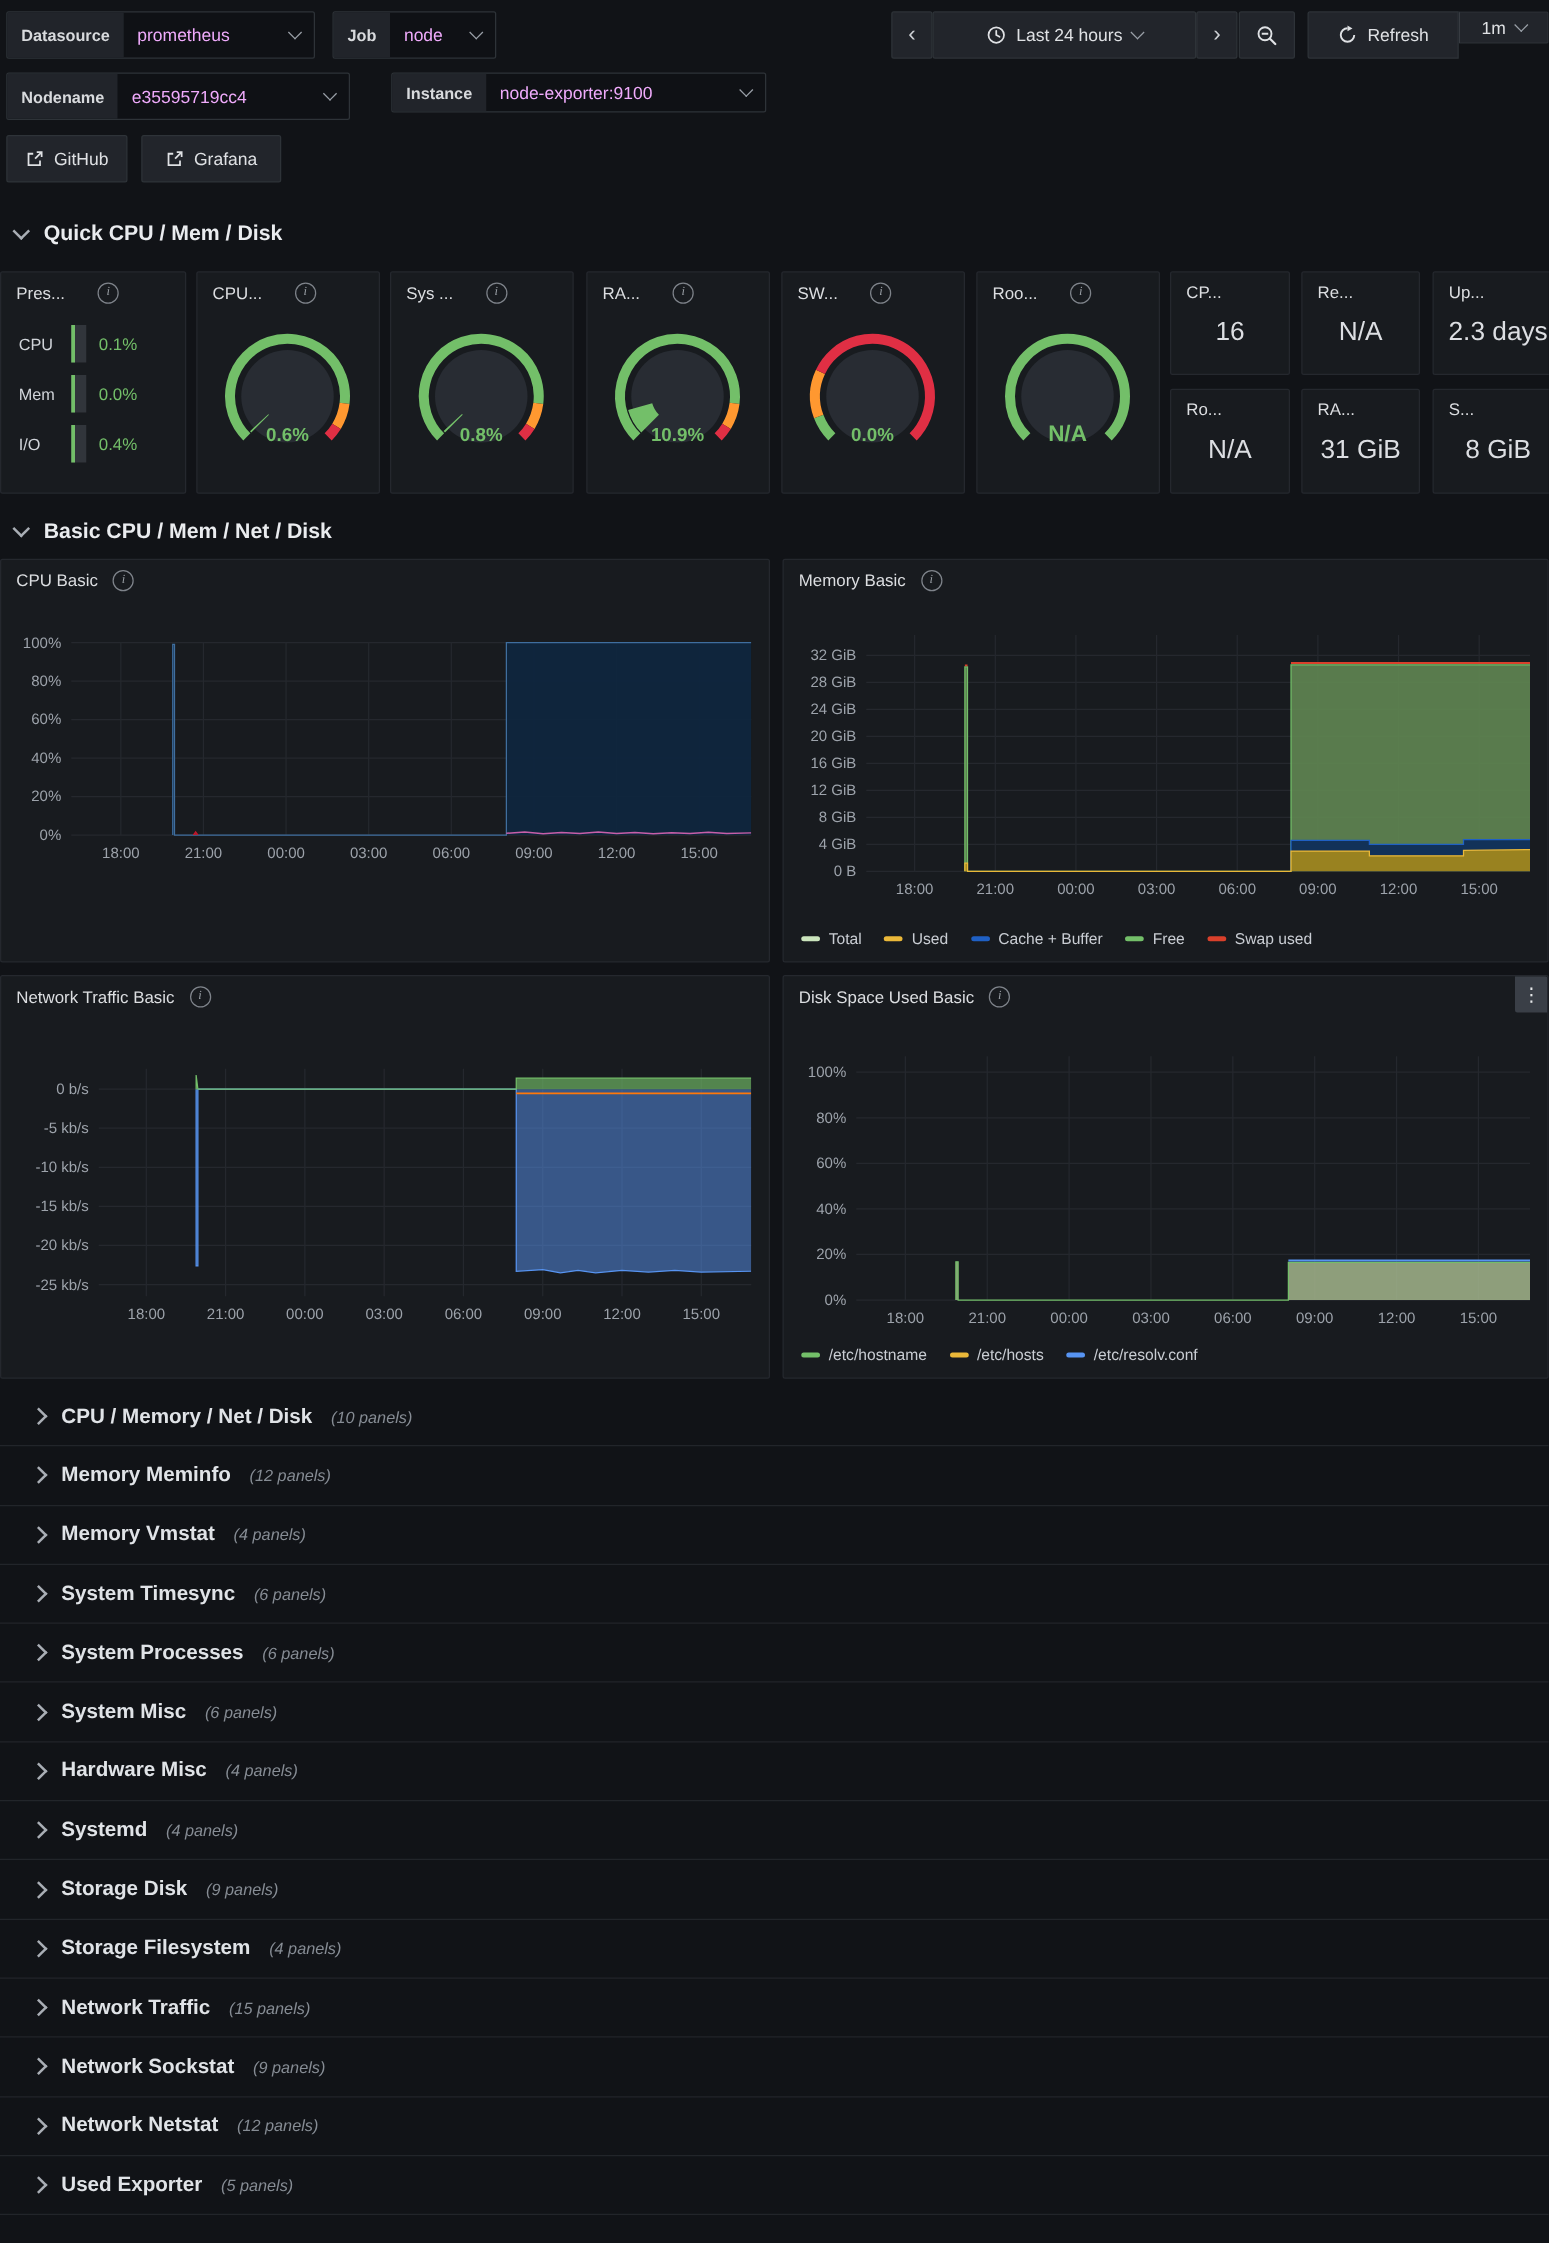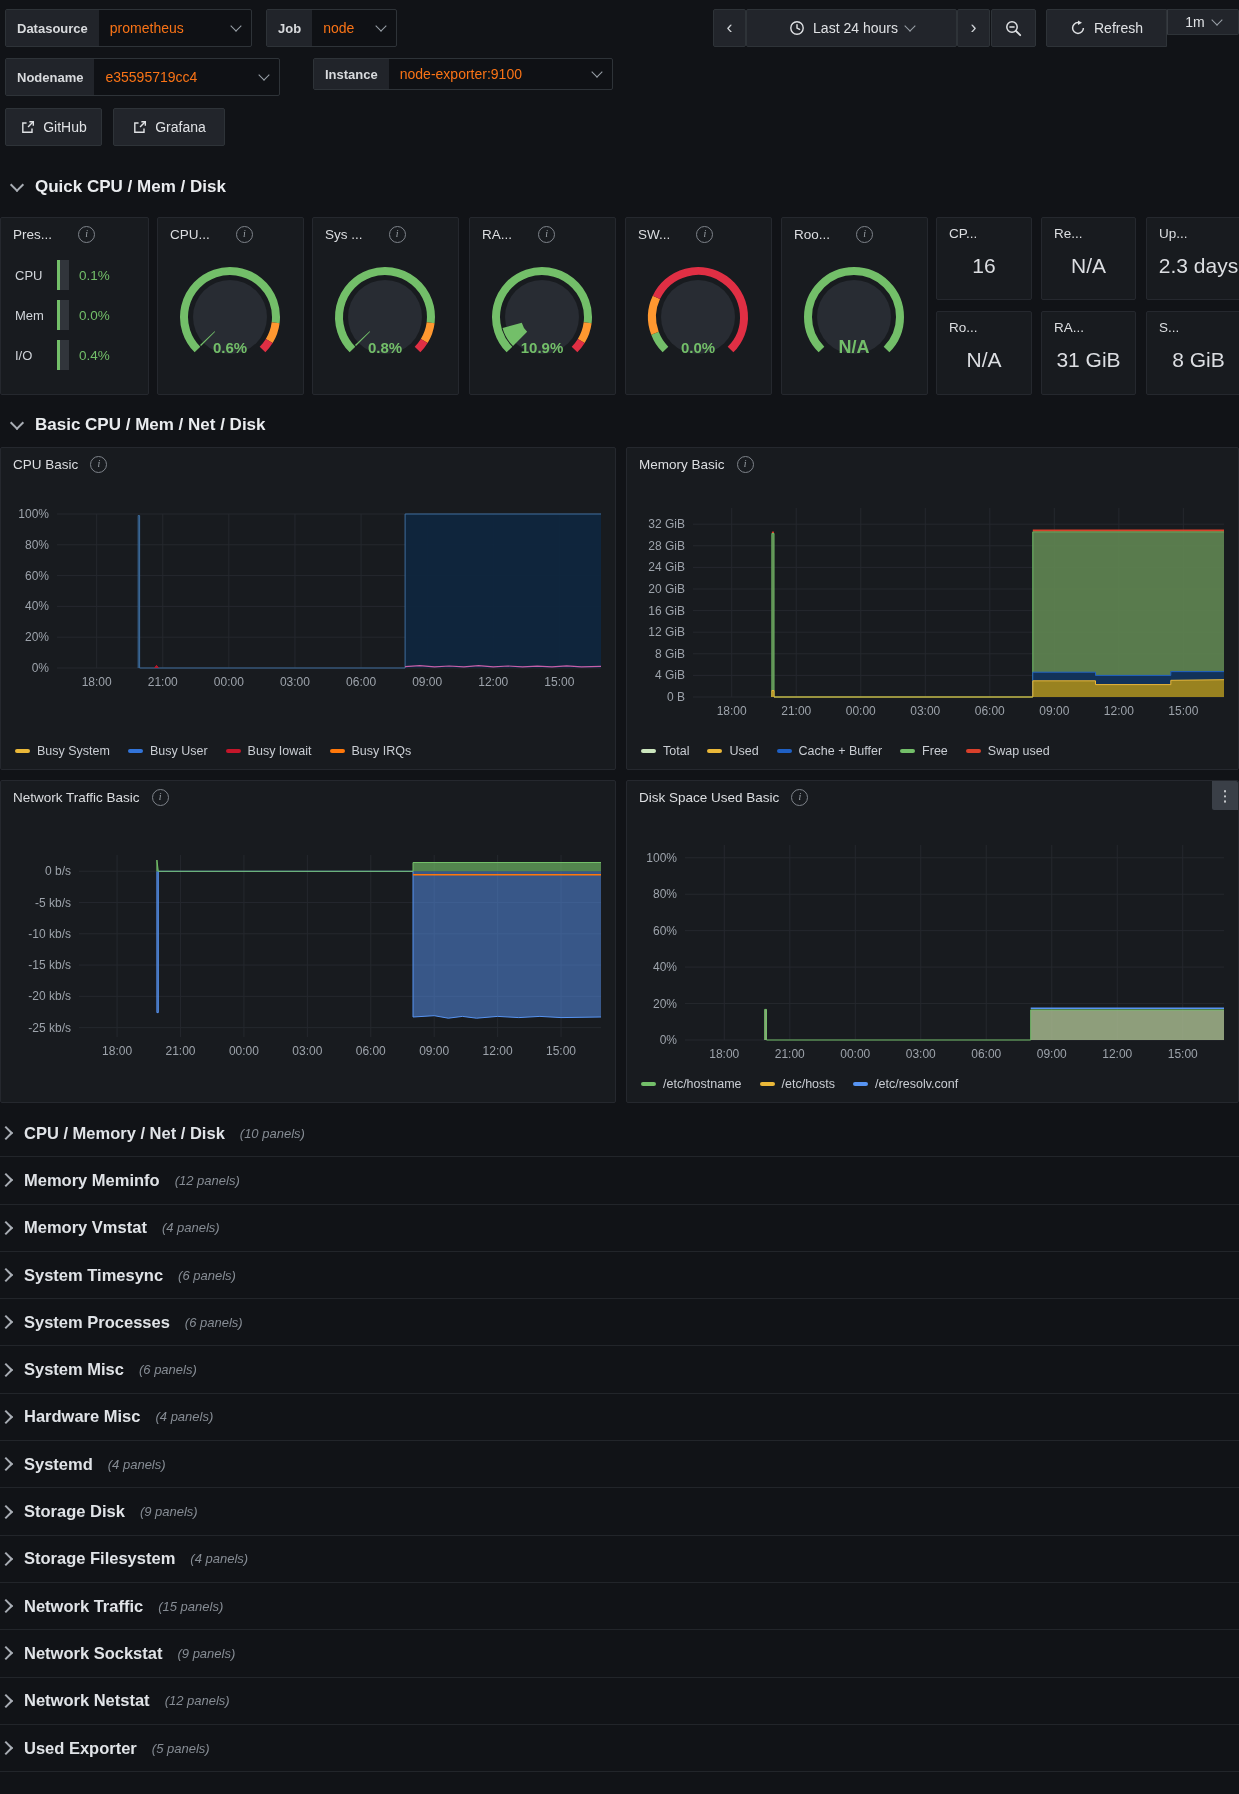--- a/index.html
+++ b/index.html
@@ -1,20 +1,20 @@
 <!DOCTYPE html>
 <html><head>
 <meta charset="utf-8">
 <style>
   html,body{margin:0;padding:0;background:#111317;width:1239px;height:1794px;overflow:hidden;
     font-family:"Liberation Sans",sans-serif;color:#ccccdc;position:relative}
   
   .ctl{position:absolute;display:flex;align-items:stretch;border:1px solid #2e3338;border-radius:2px;background:#0f1115;box-sizing:border-box}
   .ctl-label{display:flex;align-items:center;padding:0 11px;background:#21242a;font-size:13px;font-weight:600;color:#d8dadd;white-space:nowrap}
-  .ctl-value{display:flex;align-items:center;gap:10px;padding:0 11px;font-size:14px;color:#f97316;flex:1;cursor:pointer;white-space:nowrap}
+  .ctl-value{display:flex;align-items:center;gap:10px;padding:0 11px;font-size:14px;color:#f0abfc;flex:1;cursor:pointer;white-space:nowrap}
   .caret{width:7px;height:7px;border-right:1.5px solid #9aa0a8;border-bottom:1.5px solid #9aa0a8;transform:rotate(45deg);margin-top:-4px;flex:none}
   .btn{position:absolute;display:flex;align-items:center;justify-content:center;gap:8px;background:#22252b;
     border:1px solid #2e3338;border-radius:2px;color:#dfe1e4;font-size:14px;font-weight:500;cursor:pointer;box-sizing:border-box}
   .btn svg{flex:none}
   .navglyph{font-size:18px;color:#cfd2d6;margin-top:-2px}
   
   .sec-header{position:absolute;display:flex;align-items:center;gap:13px;cursor:pointer;height:26px}
   .sec-title{font-size:17px;font-weight:600;color:#eaecef;white-space:nowrap}
   .chev-d{width:8px;height:8px;border-right:2px solid #a9aeb5;border-bottom:2px solid #a9aeb5;transform:rotate(45deg);margin-top:-4px}
   .chev-r{width:8px;height:8px;border-right:2px solid #a9aeb5;border-bottom:2px solid #a9aeb5;transform:rotate(-45deg);flex:none}
@@ -31,21 +31,21 @@
   .pbar{width:9px;height:30px;background:#31353b;border-left:3px solid #73bf69;flex:none}
   .pval{font-size:13.5px;color:#73bf69}
   
   .stat-val{font-size:21px;font-weight:500;color:#dcdee2;text-align:center;margin-top:13px;white-space:nowrap}
   
   .legend{position:absolute;left:0;bottom:5px;width:100%}
   .legend-row{display:flex;gap:18px;padding-left:14px;align-items:center;height:27px}
   .litem{display:flex;align-items:center;gap:7px;font-size:12.5px;color:#c9cdd3;cursor:pointer;white-space:nowrap}
   .swatch{width:15px;height:4px;border-radius:2px;flex:none}
   
-  .crow{position:absolute;left:0;width:1239px;display:flex;align-items:center;padding-left:1px;box-sizing:border-box;
+  .crow{position:absolute;left:0;width:1239px;display:flex;align-items:center;padding-left:26px;box-sizing:border-box;
     border-bottom:1px solid #22252a;cursor:pointer}
   .crow-title{font-size:16.5px;font-weight:700;color:#e0e3e7;margin-left:13px;white-space:nowrap}
   .crow-count{font-size:13px;font-style:italic;color:#868c94;margin-left:15px;white-space:nowrap}
   .kebab{position:absolute;top:0;right:0;width:26px;height:29px;background:#3a3f47;border-radius:0 2px 0 2px;
     color:#e6e8ea;font-size:15px;display:flex;align-items:center;justify-content:center;cursor:pointer}
   svg text{font-family:"Liberation Sans",sans-serif}
 </style>
 </head>
 <body>
 
@@ -308,38 +308,20 @@
         </clipPath>
         <g clip-path="url(#clip-cpu)">
           <path d="M137.2 193.0 L137.2 40.5 L138.6 40.5 L138.6 193.0 L404.1 193.0 L404.1 39.0 L600.0 39.0 L600.0 193.0 L137.2 193.0 Z" fill="rgba(15,38,62,0.95)" stroke="none"></path>
           <path d="M137.2 193.0 L137.2 40.5 L138.6 40.5 L138.6 193.0 L404.1 193.0 L404.1 39.0 L600.0 39.0" fill="none" stroke="#3f6e9e" stroke-width="1"></path>
           <path d="M153.7 193.0 L155.5 190.4 L157.4 193.0 L157.4 193.0 L153.7 193.0 Z" fill="rgba(196,22,42,0.85)" stroke="none"></path>
           <path d="M153.7 193.0 L155.5 190.4 L157.4 193.0" fill="none" stroke="#c4162a" stroke-width="1"></path>
           <path d="M404.1 191.6 L418.8 190.7 L433.5 191.9 L448.2 191.0 L462.9 191.8 L477.6 190.7 L492.3 191.8 L506.9 191.0 L521.6 191.9 L536.3 191.2 L551.0 191.8 L565.7 190.8 L580.4 191.8 L600.0 191.3" fill="none" stroke="#c75fa8" stroke-width="1.2"></path>
         </g>
       </svg>
       <div class="legend">
-        <div class="legend-row">
-          <span class="litem">
-            <span class="swatch" style="background:#eab839"></span>
-            <span>Busy System</span>
-          </span>
-          <span class="litem">
-            <span class="swatch" style="background:#3274d9"></span>
-            <span>Busy User</span>
-          </span>
-          <span class="litem">
-            <span class="swatch" style="background:#c4162a"></span>
-            <span>Busy Iowait</span>
-          </span>
-          <span class="litem">
-            <span class="swatch" style="background:#ff780a"></span>
-            <span>Busy IRQs</span>
-          </span>
-        </div>
       </div>
     </div>
     <div class="panel" style="left:626px;top:447px;width:613px;height:323px">
       <div class="ptitle-row">
         <span class="ptitle">Memory Basic</span>
         <span class="info gap12">i</span>
       </div>
       <svg width="611" height="257" style="display:block;margin-top:2px">
         <line x1="66" y1="222" x2="597" y2="222" stroke="#25282e" stroke-width="1"></line>
         <text x="58" y="226" text-anchor="end" fill="#9da3ab" font-size="12">0 B</text>

